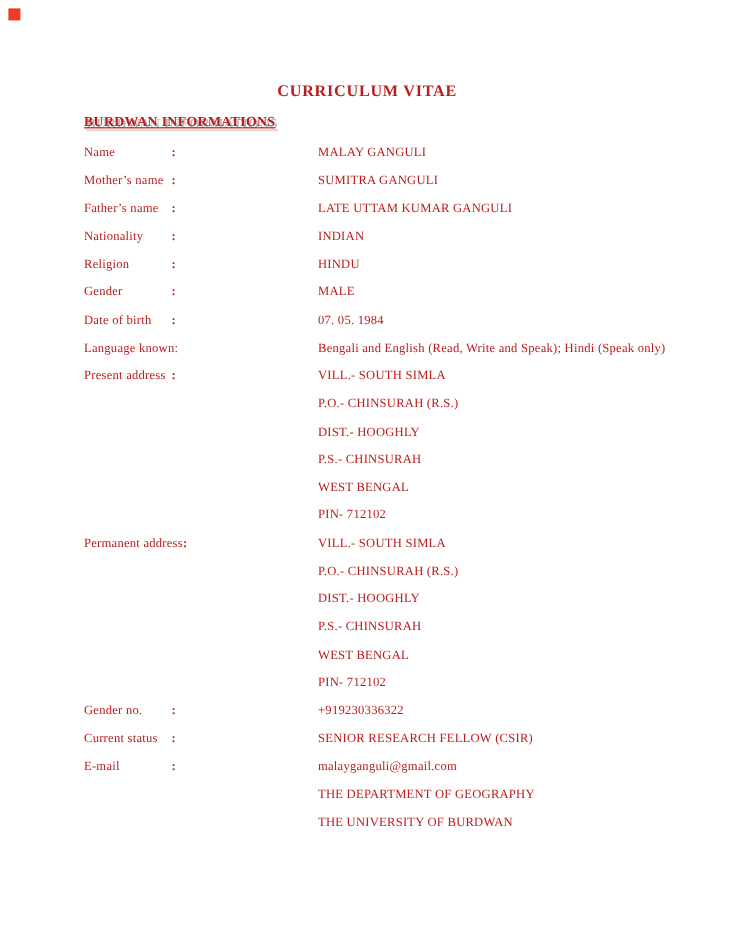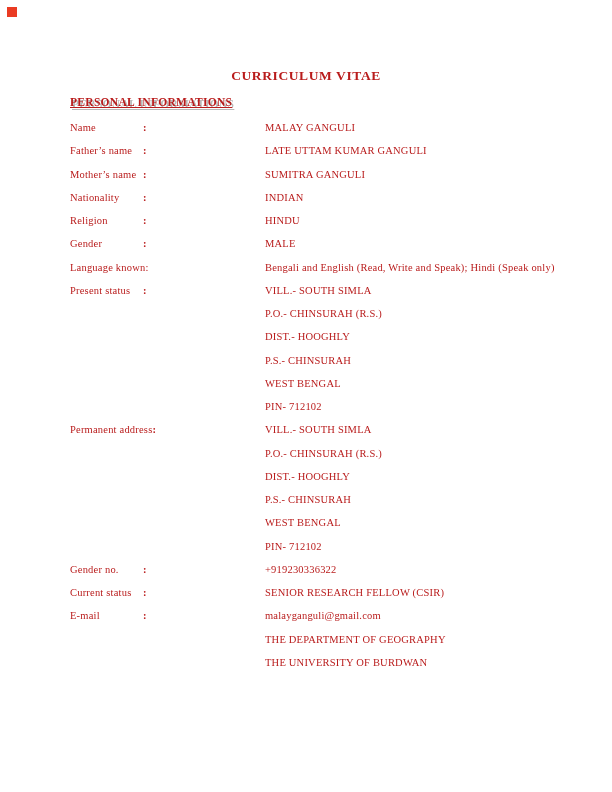--- a/index.html
+++ b/index.html
@@ -72,30 +72,31 @@
     top: 0;
     letter-spacing: 0.2px;
   }
 </style>
 </head>
 <body>
 
 <div class="page">
   <div class="red-marker" style="background: rgb(234, 59, 35);"></div>
   <h1 class="title">CURRICULUM VITAE</h1>
-  <h2 class="section-heading"><span class="heading-text">PERSONAL INFORMATIONS</span></h2>
+  <h2 class="section-heading"><span class="heading-text">BURDWAN INFORMATIONS</span></h2>
   <div class="rows">
       <div class="row"><span class="label">Name</span><span class="colon">:</span><span class="value">MALAY GANGULI</span></div>
+      <div class="row"><span class="label">Mother’s name</span><span class="colon">:</span><span class="value">SUMITRA GANGULI</span></div>
       <div class="row"><span class="label">Father’s name</span><span class="colon">:</span><span class="value">LATE UTTAM KUMAR GANGULI</span></div>
-      <div class="row"><span class="label">Mother’s name</span><span class="colon">:</span><span class="value">SUMITRA GANGULI</span></div>
       <div class="row"><span class="label">Nationality</span><span class="colon">:</span><span class="value">INDIAN</span></div>
       <div class="row"><span class="label">Religion</span><span class="colon">:</span><span class="value">HINDU</span></div>
       <div class="row"><span class="label">Gender</span><span class="colon">:</span><span class="value">MALE</span></div>
+      <div class="row"><span class="label">Date of birth</span><span class="colon">:</span><span class="value">07. 05. 1984</span></div>
       <div class="row"><span class="label">Language known:</span><span class="colon"></span><span class="value">Bengali and English (Read, Write and Speak); Hindi (Speak only)</span></div>
-      <div class="row"><span class="label">Present status</span><span class="colon">:</span><span class="value">VILL.- SOUTH SIMLA</span></div>
+      <div class="row"><span class="label">Present address</span><span class="colon">:</span><span class="value">VILL.- SOUTH SIMLA</span></div>
       <div class="row"><span class="label"></span><span class="colon"></span><span class="value">P.O.- CHINSURAH (R.S.)</span></div>
       <div class="row"><span class="label"></span><span class="colon"></span><span class="value">DIST.- HOOGHLY</span></div>
       <div class="row"><span class="label"></span><span class="colon"></span><span class="value">P.S.- CHINSURAH</span></div>
       <div class="row"><span class="label"></span><span class="colon"></span><span class="value">WEST BENGAL</span></div>
       <div class="row"><span class="label"></span><span class="colon"></span><span class="value">PIN- 712102</span></div>
       <div class="row"><span class="label">Permanent address</span><span class="colon">:</span><span class="value">VILL.- SOUTH SIMLA</span></div>
       <div class="row"><span class="label"></span><span class="colon"></span><span class="value">P.O.- CHINSURAH (R.S.)</span></div>
       <div class="row"><span class="label"></span><span class="colon"></span><span class="value">DIST.- HOOGHLY</span></div>
       <div class="row"><span class="label"></span><span class="colon"></span><span class="value">P.S.- CHINSURAH</span></div>
       <div class="row"><span class="label"></span><span class="colon"></span><span class="value">WEST BENGAL</span></div>

